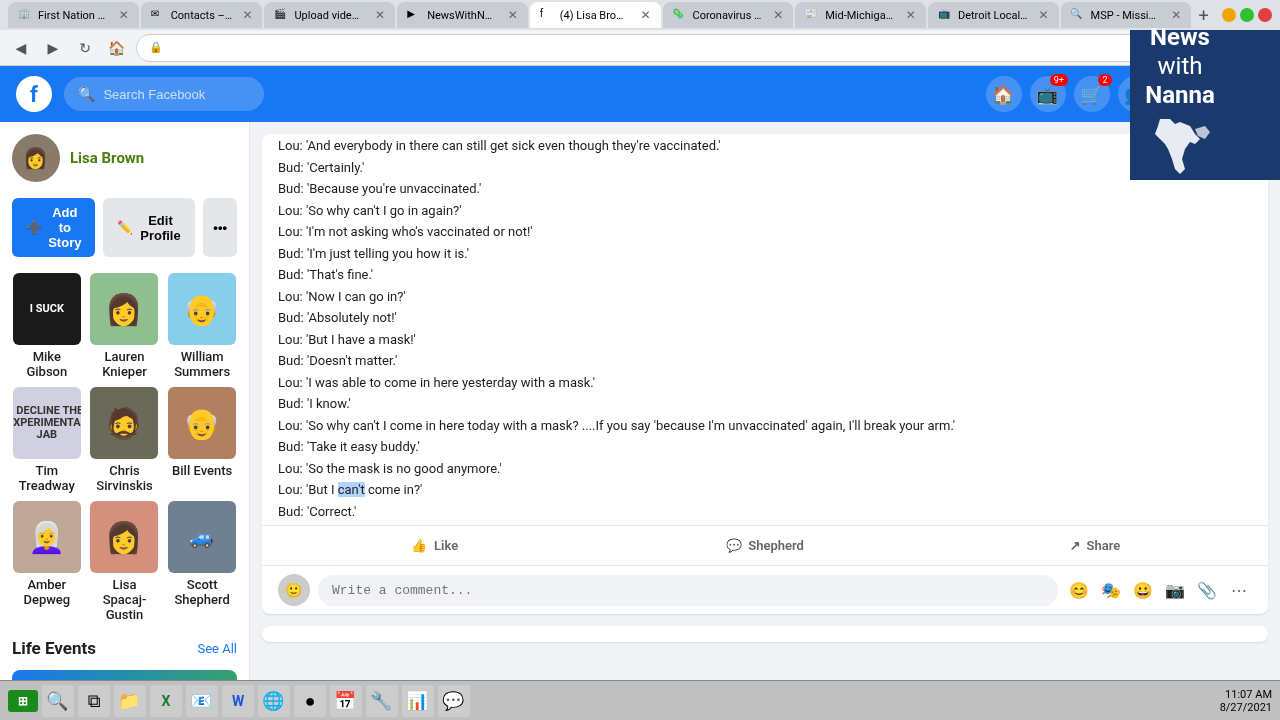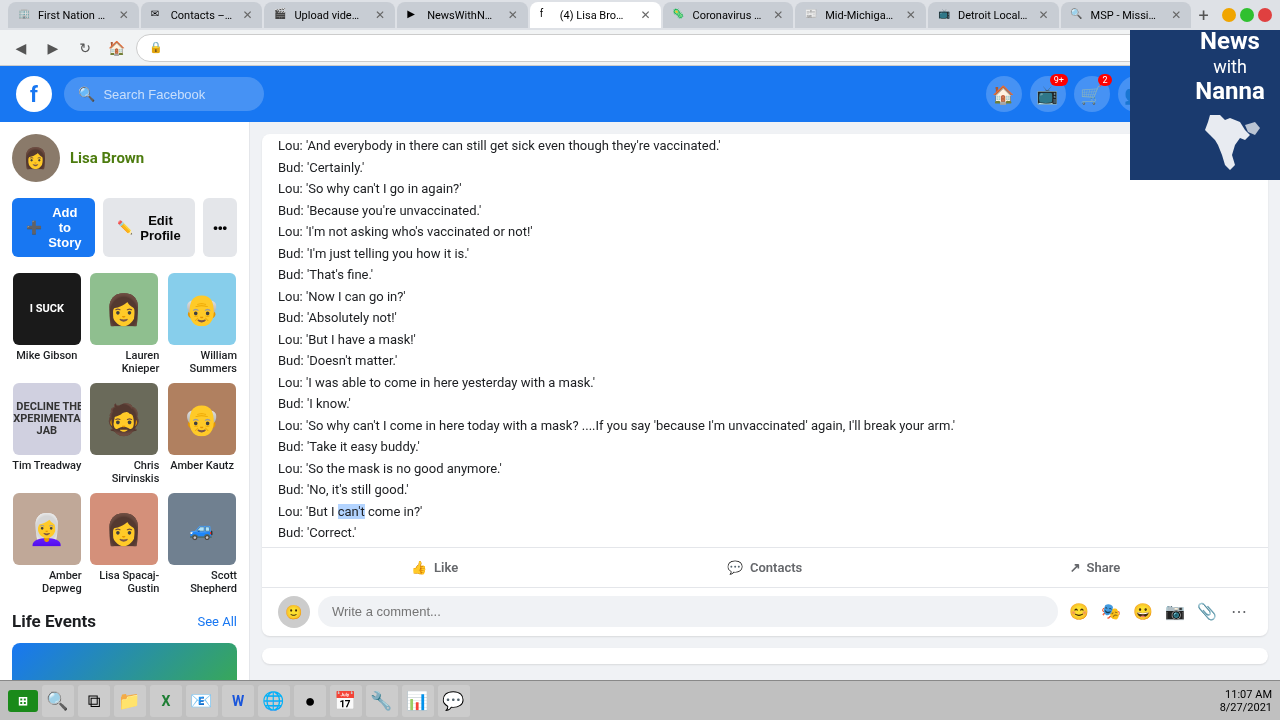--- a/index.html
+++ b/index.html
@@ -45,45 +45,45 @@
     .profile-avatar { width: 48px; height: 48px; background: #8a7a6a; border-radius: 50%; overflow: hidden; display: flex; align-items: center; justify-content: center; font-size: 20px; }
     .profile-name { font-size: 15px; font-weight: 700; color: #4d7c0f; }
     .profile-actions { display: flex; gap: 8px; margin-bottom: 16px; }
     .btn-add-story { background: #1877f2; color: white; border: none; border-radius: 6px; padding: 7px 14px; font-size: 13px; font-weight: 600; cursor: pointer; display: flex; align-items: center; gap: 6px; flex: 1; justify-content: center; }
     .btn-edit-profile { background: #e4e6ea; color: #050505; border: none; border-radius: 6px; padding: 7px 14px; font-size: 13px; font-weight: 600; cursor: pointer; display: flex; align-items: center; gap: 6px; }
     .btn-more { background: #e4e6ea; color: #050505; border: none; border-radius: 6px; padding: 7px 10px; font-size: 13px; font-weight: 600; cursor: pointer; }
 
     .friends-grid { display: grid; grid-template-columns: 1fr 1fr 1fr; gap: 8px; margin-bottom: 16px; }
     .friend-item { display: flex; flex-direction: column; align-items: center; gap: 4px; }
     .friend-avatar { width: 68px; height: 72px; border-radius: 6px; background: #ccc; overflow: hidden; display: flex; align-items: center; justify-content: center; font-size: 30px; }
-    .friend-name { font-size: 11px; color: #1c1e21; text-align: right; font-weight: 500; }
+    .friend-name { font-size: 13px; color: #1c1e21; text-align: center; font-weight: 500; }
 
     .life-events-section { margin-top: 8px; }
     .section-header { display: flex; justify-content: space-between; align-items: center; margin-bottom: 12px; }
     .section-title { font-size: 17px; font-weight: 700; color: #1c1e21; }
     .see-all { font-size: 13px; color: #1877f2; cursor: pointer; }
     .life-event-card { background: #f0f2f5; border-radius: 8px; overflow: hidden; }
     .life-event-img { width: 100%; height: 120px; background: linear-gradient(135deg, #1877f2, #42b72a); display: flex; align-items: center; justify-content: center; font-size: 40px; }
 
     
     .fb-feed { flex: 1; overflow-y: auto; padding: 12px; }
     .post-card { background: white; border-radius: 8px; padding: 0; margin-bottom: 12px; box-shadow: 0 1px 2px rgba(0,0,0,0.1); }
     .post-content { padding: 2px 16px; font-size: 13px; color: #1c1e21; line-height: 1.5; max-height: 440px; overflow-y: auto; }
     .post-content p { margin-bottom: 2px; }
     .highlight { background: #b3d4ff; }
     .post-actions { display: flex; align-items: center; gap: 0; border-top: 1px solid #e4e6ea; padding: 4px 8px; }
     .post-action-btn { display: flex; align-items: center; gap: 6px; padding: 8px 16px; border-radius: 4px; cursor: pointer; font-size: 13px; font-weight: 600; color: #65676b; flex: 1; justify-content: center; }
     .comment-box { padding: 8px 16px; display: flex; align-items: center; gap: 8px; border-top: 1px solid #e4e6ea; }
     .comment-avatar { width: 32px; height: 32px; border-radius: 50%; background: #ccc; flex-shrink: 0; display: flex; align-items: center; justify-content: center; font-size: 14px; }
-    .comment-input { flex: 1; background: #f0f2f5; border: none; border-radius: 20px; padding: 8px 14px; font-size: 13px; color: #65676b; }
+    .comment-input { flex: 1; background: #f0f2f5; border: none; border-radius: 20px; padding: 8px 14px; font-size: 13px; color: #65676b; font-family: Liberation Mono, monospace; }
     .comment-icons { display: flex; gap: 6px; align-items: center; }
     .comment-icon { width: 26px; height: 26px; display: flex; align-items: center; justify-content: center; font-size: 16px; color: #65676b; cursor: pointer; }
 
     
-    .news-overlay { position: absolute; top: 30px; right: 0; width: 150px; height: 150px; background: #1a3a6e; display: flex; flex-direction: column; align-items: flex-end; justify-content: center; z-index: 100; padding-left: 39px; }
+    .news-overlay { position: absolute; top: 30px; right: 0; width: 150px; height: 150px; background: #1a3a6e; display: flex; flex-direction: column; align-items: flex-start; justify-content: center; z-index: 100; }
 
     
     .post-header { padding: 12px 16px 4px; display: flex; align-items: center; justify-content: space-between; }
   </style>
 </head>
 <body>
 
 <div style="position:relative;">
 
 <div class="browser">
@@ -230,21 +230,21 @@
           <div class="friend-item">
             <div class="friend-avatar" style="background:#d0d0e0; font-size:11px; font-weight:bold; text-align:center; padding:4px; line-height:1.1; color:#333;">I DECLINE THE EXPERIMENTAL JAB</div>
             <span class="friend-name">Tim Treadway</span>
           </div>
           <div class="friend-item">
             <div class="friend-avatar" style="background:#6a6a5a;">🧔</div>
             <span class="friend-name">Chris Sirvinskis</span>
           </div>
           <div class="friend-item">
             <div class="friend-avatar" style="background:#b08060;">👴</div>
-            <span class="friend-name">Amber Kautz</span>
+            <span class="friend-name">Bill Events</span>
           </div>
           <div class="friend-item">
             <div class="friend-avatar" style="background:#c0a898;">👩‍🦳</div>
             <span class="friend-name">Amber Depweg</span>
           </div>
           <div class="friend-item">
             <div class="friend-avatar" style="background:#d4907a;">👩</div>
             <span class="friend-name">Lisa Spacaj-Gustin</span>
           </div>
           <div class="friend-item">
@@ -265,47 +265,46 @@
 
         </div>
       </div>
 
       <div class="fb-feed">
 
         <div class="post-card">
           <div class="post-content">
             <p>Lou: 'And everybody in there can still get sick even though they're vaccinated.'</p>
             <p>Bud: 'Certainly.'</p>
+            <p>Bud: 'Because you're unvaccinated.'</p>
             <p>Lou: 'So why can't I go in again?'</p>
-            <p>Bud: 'Because you're unvaccinated.'</p>
             <p>Lou: 'I'm not asking who's vaccinated or not!'</p>
             <p>Bud: 'I'm just telling you how it is.'</p>
             <p>Bud: 'That's fine.'</p>
             <p>Lou: 'Now I can go in?'</p>
             <p>Bud: 'Absolutely not!'</p>
             <p>Lou: 'But I have a mask!'</p>
             <p>Bud: 'Doesn't matter.'</p>
             <p>Lou: 'I was able to come in here yesterday with a mask.'</p>
             <p>Bud: 'I know.'</p>
             <p>Lou: 'So why can't I come in here today with a mask? ....If you say 'because I'm unvaccinated' again, I'll break your arm.'</p>
             <p>Bud: 'Take it easy buddy.'</p>
             <p>Lou: 'So the mask is no good anymore.'</p>
-            <p>Bud: 'No, it's still good.'</p>
             <p>Lou: 'But I <span class="highlight">can't</span> come in?'</p>
             <p>Bud: 'Correct.'</p>
 
           </div>
           <div class="post-actions">
             <div class="post-action-btn">
               <span>👍</span>
               <span>Like</span>
             </div>
             <div class="post-action-btn">
               <span>💬</span>
-              <span>Contacts</span>
+              <span>Shepherd</span>
             </div>
             <div class="post-action-btn">
               <span>↗</span>
               <span>Share</span>
             </div>
           </div>
           <div class="comment-box">
             <div class="comment-avatar">🙂</div>
             <input class="comment-input" type="text" placeholder="Write a comment..." style="">
             <div class="comment-icons">
@@ -328,21 +327,21 @@
         </div>
 
       </div>
     </div>
   </div>
 </div>
 
 <div class="news-overlay">
   <div style="color:white; text-align:center; padding:10px;">
     <div style="font-size:24px; font-weight:bold; line-height:1.2;">News</div>
-    <div style="font-size:18px; line-height:1.2;">with</div>
+    <div style="font-size:24px; line-height:1.2;">with</div>
     <div style="font-size:24px; font-weight:bold; line-height:1.2;">Nanna</div>
     <div style="margin-top:4px;">
       <svg width="80" height="70" viewBox="0 0 80 70">
 
         <path d="M20,5 L30,5 L35,10 L40,8 L50,12 L55,20 L60,25 L55,30 L50,28 L45,35 L42,45 L45,55 L40,60 L35,55 L32,45 L28,35 L25,30 L20,25 L15,20 L18,12 Z" fill="white" opacity="0.9"></path>
         <path d="M55,15 L65,12 L70,18 L65,25 L58,22 Z" fill="white" opacity="0.7"></path>
       </svg>
     </div>
   </div>
 </div>

